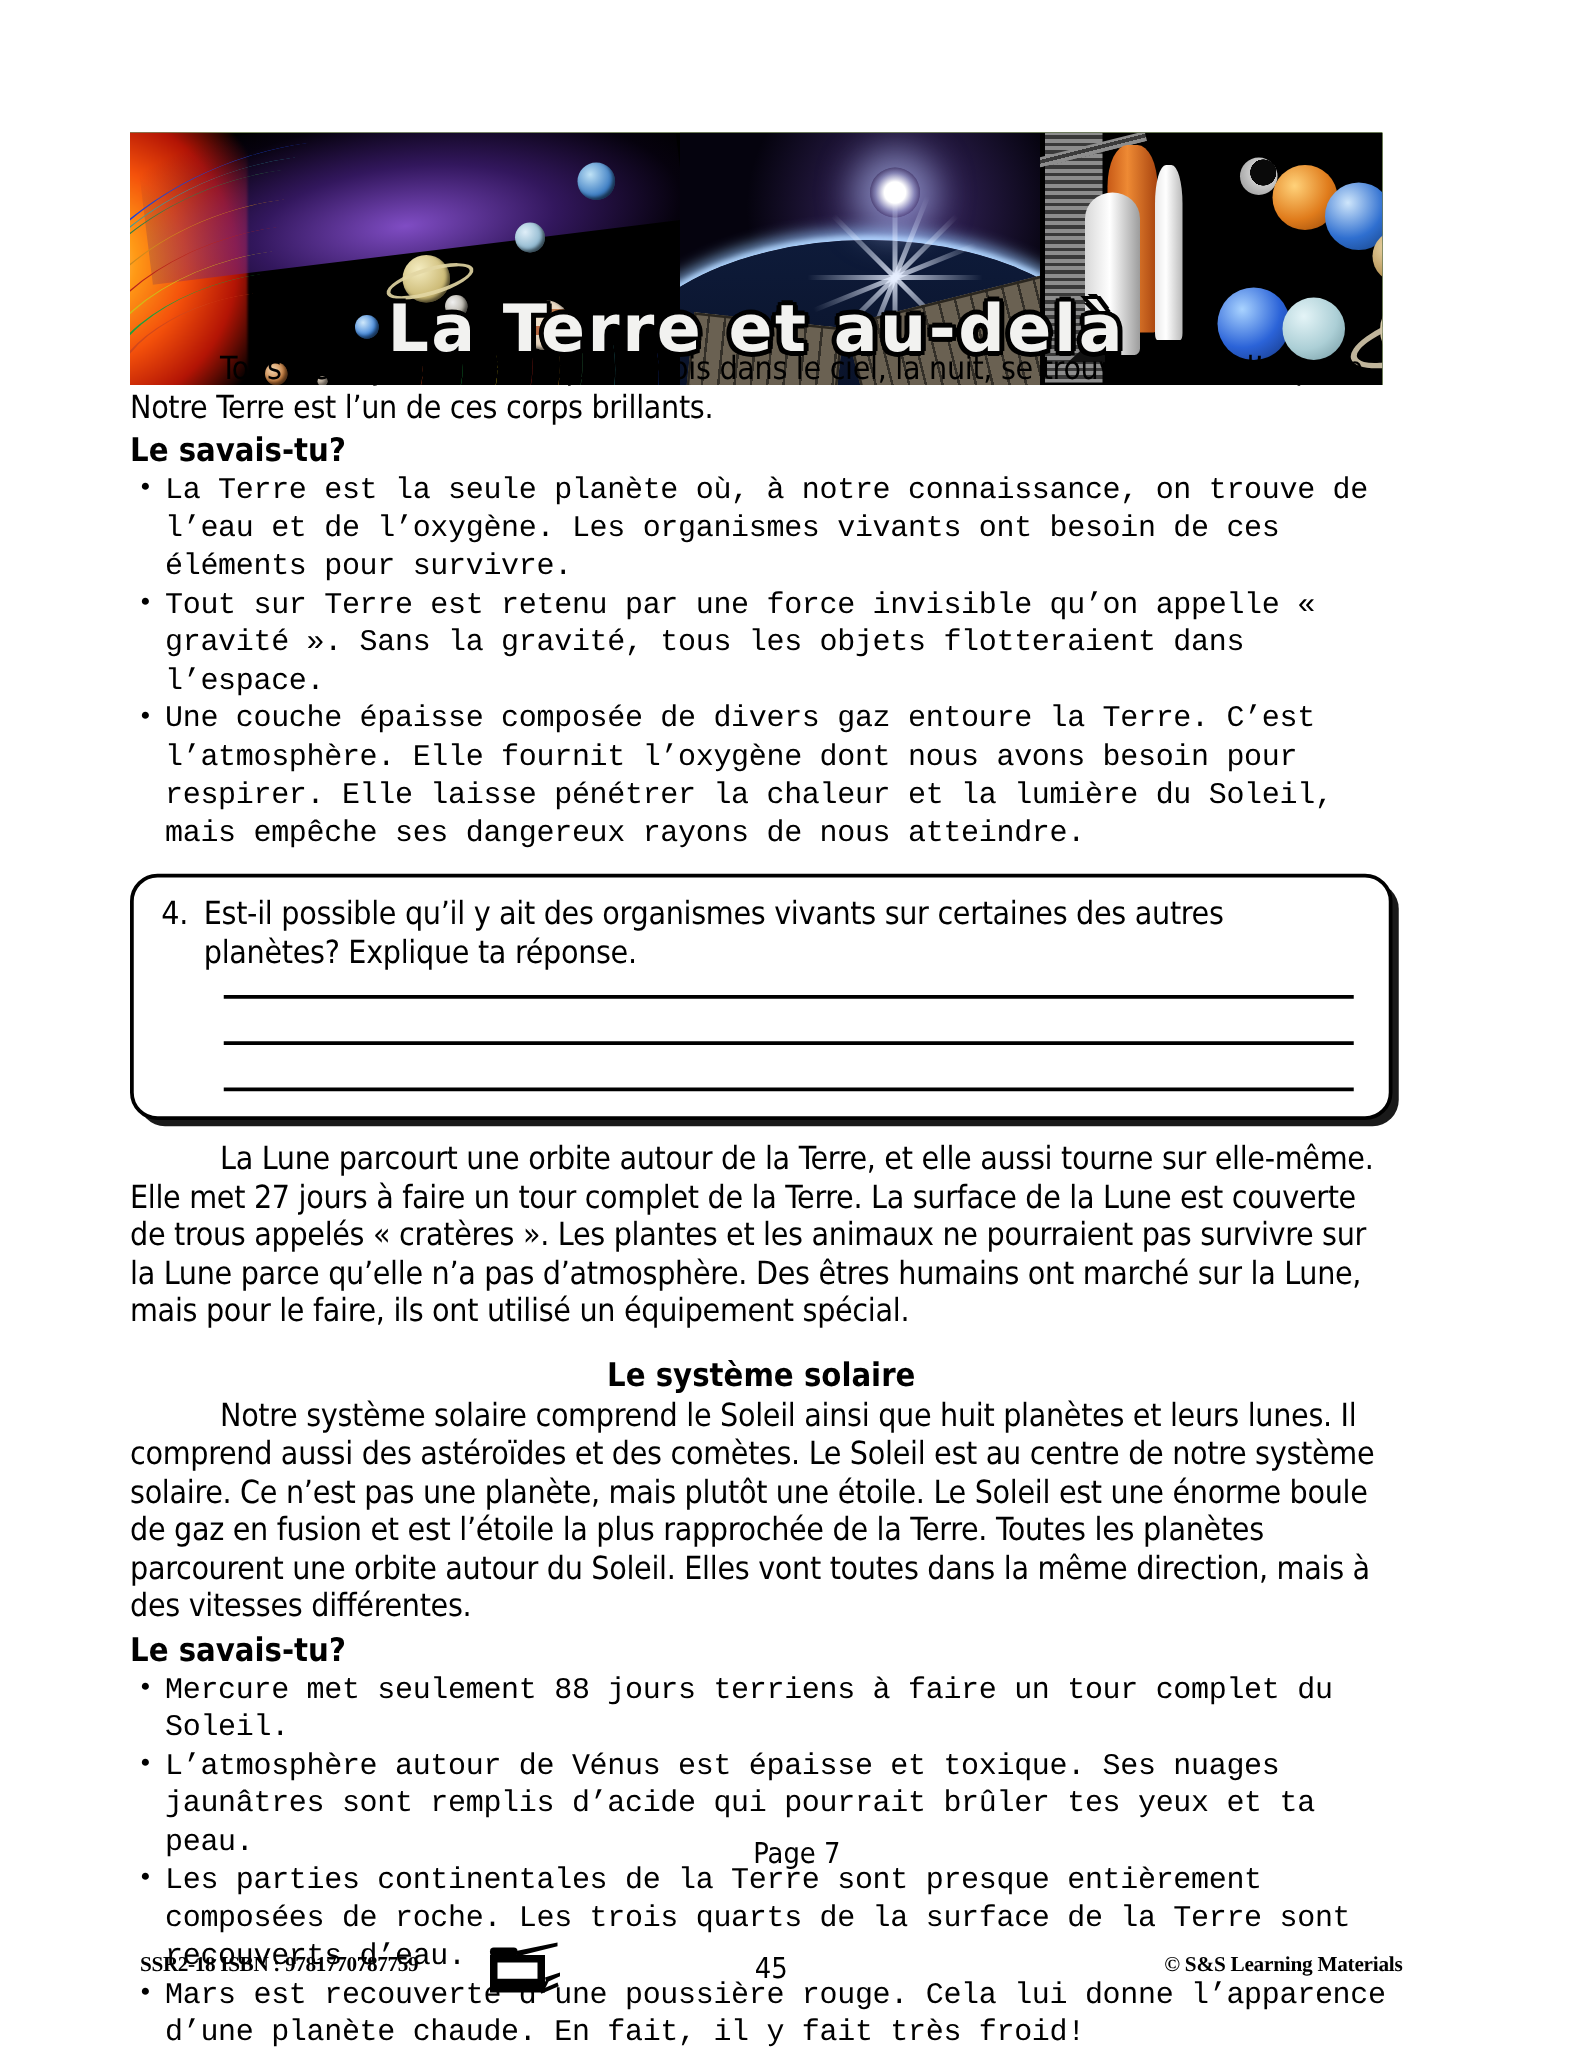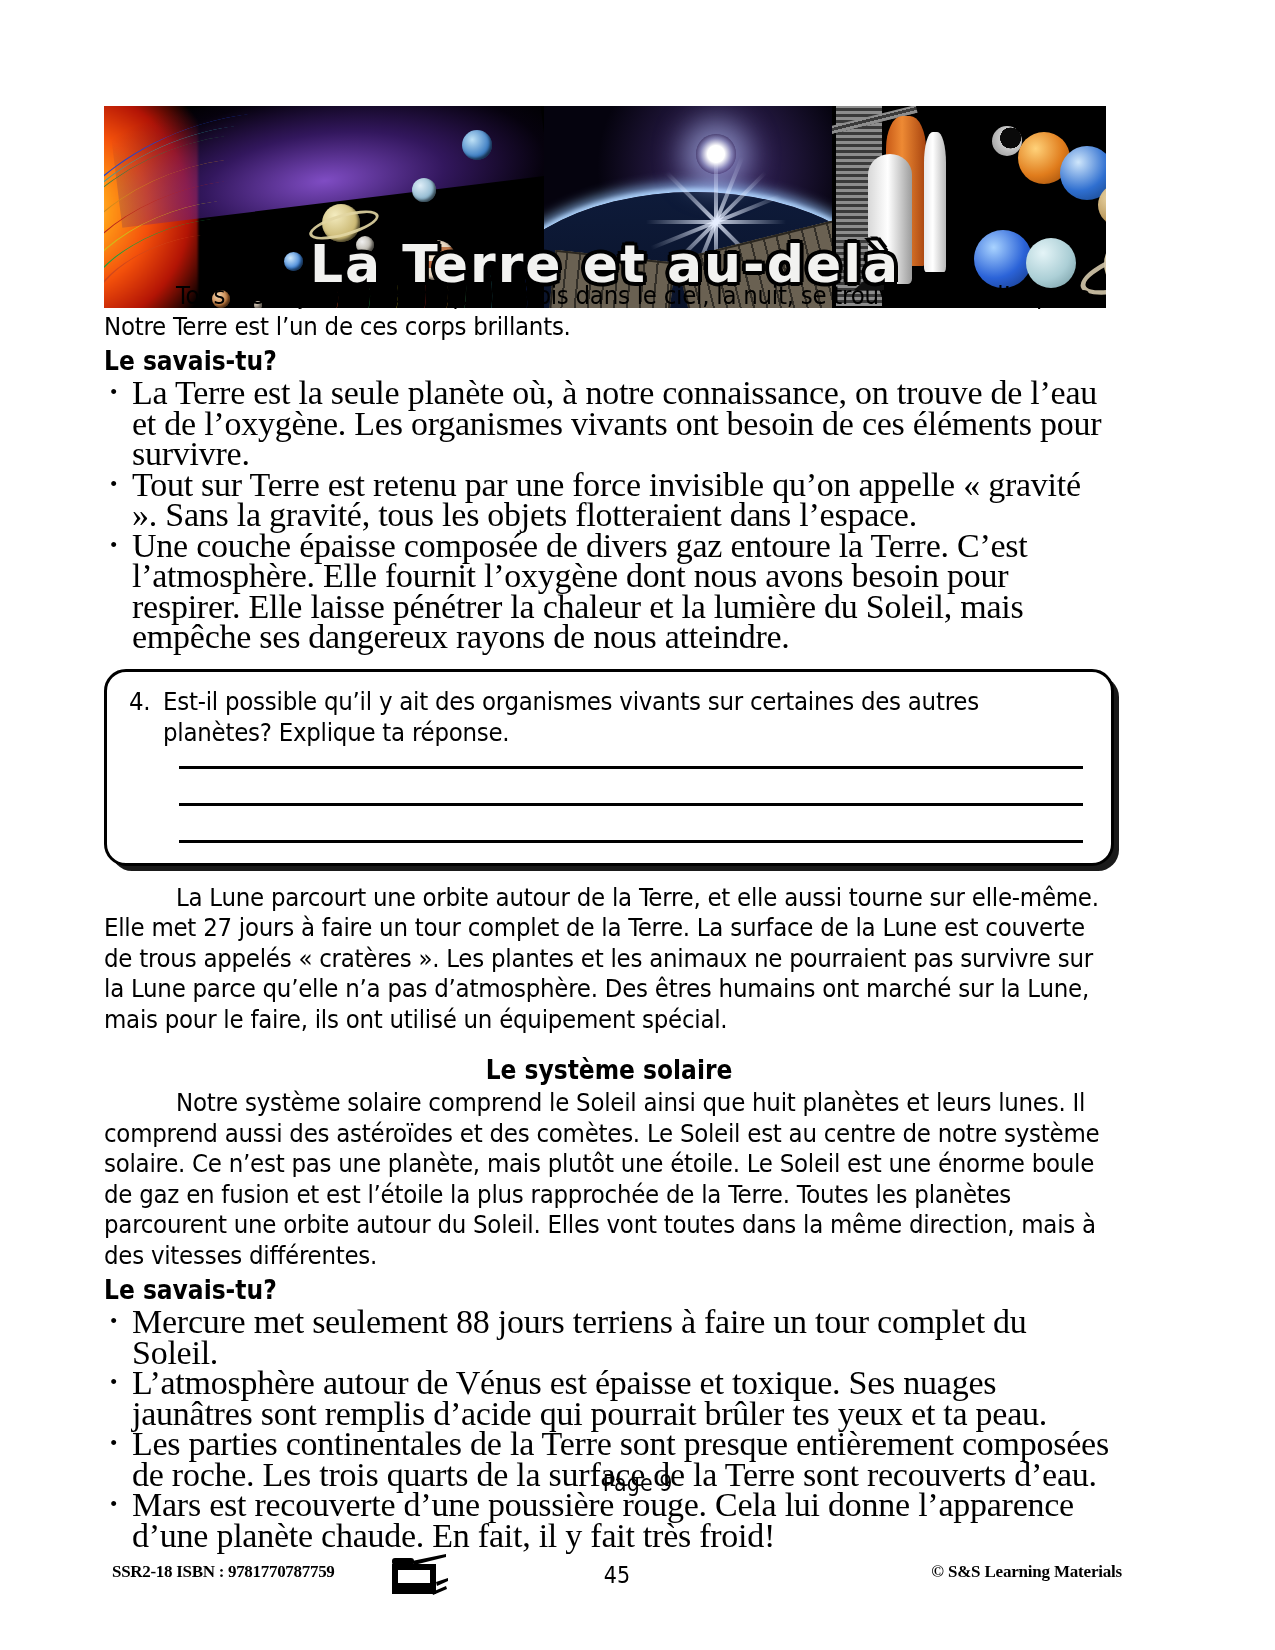--- a/index.html
+++ b/index.html
@@ -164,22 +164,22 @@
   .sub-head.center { text-align: center; }
 
   ul.bullets {
     list-style: none;
     margin: 0;
     padding: 0;
   }
   ul.bullets li {
     position: relative;
     padding-left: 28px;
-    font-family: Liberation Serif, serif;
-    font-size: 34px;
+    font-family: Liberation Mono, monospace;
+    font-size: 24px;
     line-height: 30.5px;
     letter-spacing: -0.25px;
     color: #000;
     margin-bottom: 0px;
     font-stretch: condensed;
   }
   ul.bullets li::before {
     content: "\2022";
     position: absolute;
     left: 6px;
@@ -387,21 +387,21 @@
     <div class="sub-head" style="margin-top:4px;">Le savais-tu?</div>
 
     <ul class="bullets">
       <li>Mercure met seulement 88 jours terriens à faire un tour complet du Soleil.</li>
       <li>L’atmosphère autour de Vénus est épaisse et toxique. Ses nuages jaunâtres sont remplis d’acide qui pourrait brûler tes yeux et ta peau.</li>
       <li>Les parties continentales de la Terre sont presque entièrement composées de roche. Les trois quarts de la surface de la Terre sont recouverts d’eau.</li>
       <li>Mars est recouverte d’une poussière rouge. Cela lui donne l’apparence d’une planète chaude. En fait, il y fait très froid!</li>
     </ul>
   </div>
 
-  <div class="page-label">Page 9</div>
+  <div class="page-label">Page 7</div>
 
   <div class="footer">
     <div class="foot-left">SSR2-18  ISBN : 9781770787759</div>
 
     <div class="foot-logo">
       <svg viewBox="0 0 66 46" width="66" height="46" aria-hidden="true">
         <rect x="8" y="12" width="44" height="30" fill="#000"></rect>
         <rect x="14" y="18" width="32" height="13" fill="#fff"></rect>
         <rect x="8" y="6" width="22" height="7" rx="3" fill="#000"></rect>
         <path d="M28 9 L62 2 L62 5 L30 13 Z" fill="#000"></path>

